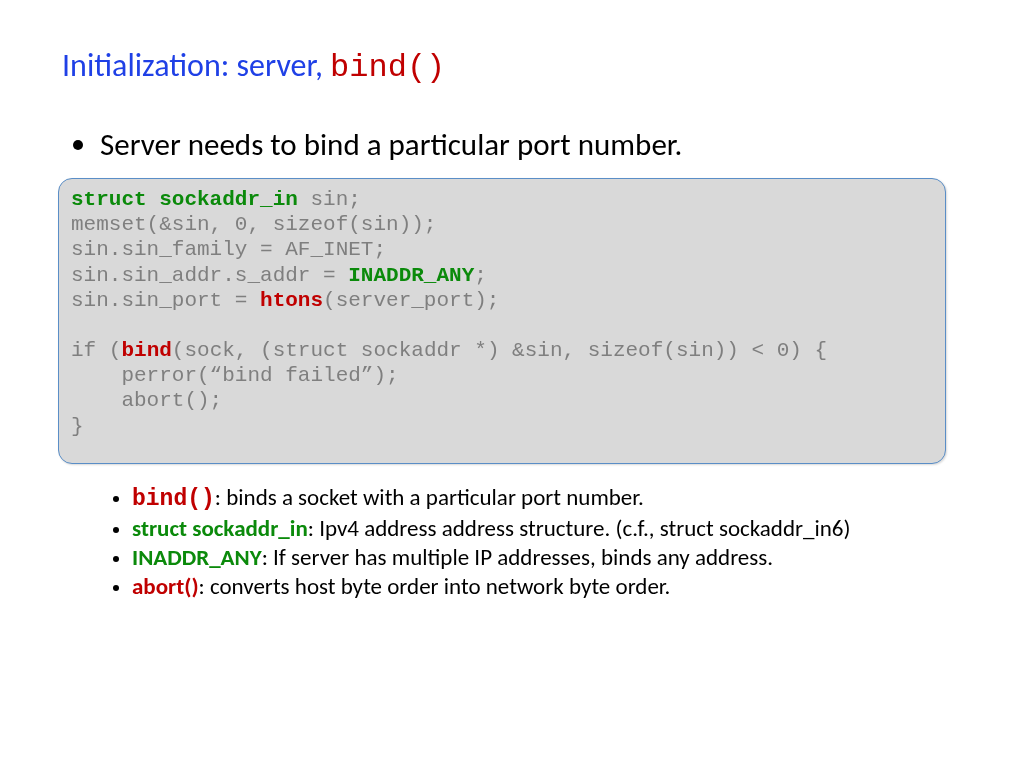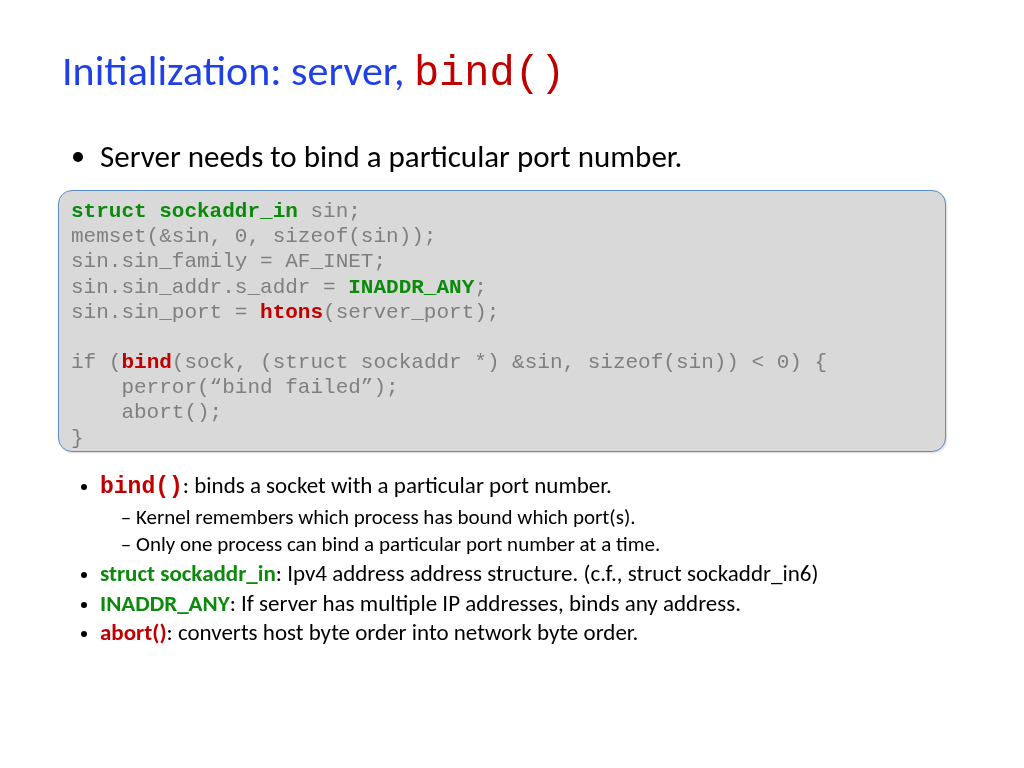--- a/index.html
+++ b/index.html
@@ -9,59 +9,59 @@
     height: 768px;
     font-family: Calibri, "Segoe UI", Arial, sans-serif;
     background: #fff;
     box-sizing: border-box;
     padding: 48px 62px 30px 62px;
     color: #000;
   }
   h1 {
     margin: 0 0 40px 0;
     font-weight: 400;
-    font-size: 42px;
+    font-size: 32px;
     line-height: 1.1;
   }
   .t-blue { color: #1f40e6; }
   .t-red  { color: #c00000; }
   .t-green{ color: #0b8a0b; }
   .mono { font-family: "Courier New", Courier, monospace; }
 
   ul.bullets {
     margin: 0 0 14px 0;
     padding-left: 38px;
     font-size: 31px;
     line-height: 1.25;
   }
   ul.bullets > li { margin-bottom: 4px; }
 
   .codebox {
     background: #d9d9d9;
     border: 1px solid #5a8ec7;
     border-radius: 14px;
-    padding: 8px 12px 0 12px;
+    padding: 8px 12px 24px 12px;
     font-family: "Courier New", Courier, monospace;
     font-size: 21px;
     line-height: 1.2;
     color: #7f7f7f;
     white-space: pre;
     margin: 0 16px 20px -4px;
     box-shadow: 1px 1px 2px rgba(0,0,0,0.15);
   }
   .codebox .kw-green { color: #0b8a0b; font-weight: bold; }
   .codebox .kw-red   { color: #c00000; font-weight: bold; }
 
   ul.notes {
     margin: 0;
     padding-left: 38px;
     font-size: 23px;
     line-height: 1.18;
   }
-  ul.notes > li { margin-bottom: 2px; }
+  ul.notes > li { margin-bottom: 2px; margin-left: 32px; }
   ul.notes > li::marker { font-size: 20px; }
   ul.sub {
     list-style-type: "– ";
     padding-left: 36px;
     font-size: 21px;
     margin: 4px 0 4px 0;
   }
   ul.sub > li { margin-bottom: 2px; }
   .b { font-weight: bold; }
 </style>
@@ -83,24 +83,20 @@
 <span>sin.sin_port = </span><span class="kw-red">htons</span><span>(server_port);</span>
 <span></span>
 <span>if (</span><span class="kw-red">bind</span><span>(sock, (struct sockaddr *) &amp;sin, sizeof(sin)) &lt; 0) {</span>
 <span>    perror(“bind failed”);</span>
 <span>    abort();</span>
 <span>}</span></div>
 
 <ul class="notes">
   <li>
     <span class="t-red b mono">bind()</span><span>: binds a socket with a particular port number.</span>
-    <ul class="sub">
-      <li>Kernel remembers which process has bound which port(s).</li>
-      <li>Only one process can bind a particular port number at a time.</li>
-    </ul>
   </li>
   <li>
     <span class="t-green b">struct sockaddr_in</span><span>: Ipv4 address address structure. (c.f., struct sockaddr_in6)</span>
   </li>
   <li>
     <span class="t-green b">INADDR_ANY</span><span>: If server has multiple IP addresses, binds any address.</span>
   </li>
   <li>
     <span class="t-red b">abort()</span><span>: converts host byte order into network byte order.</span>
   </li>

